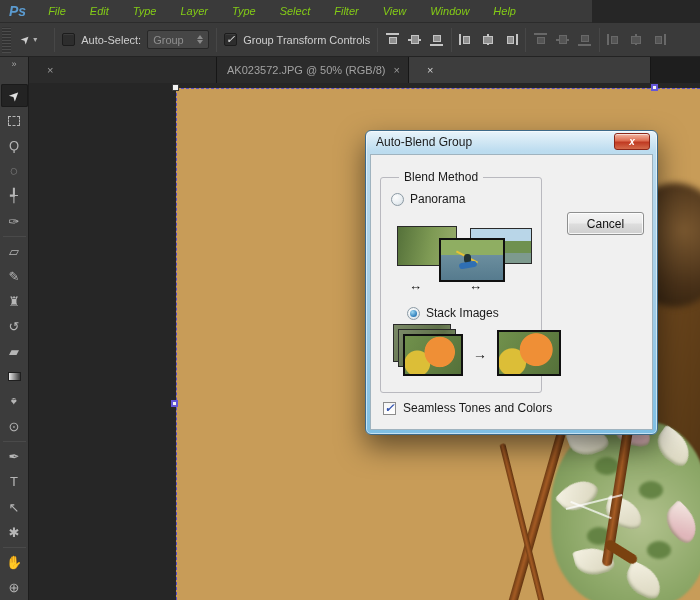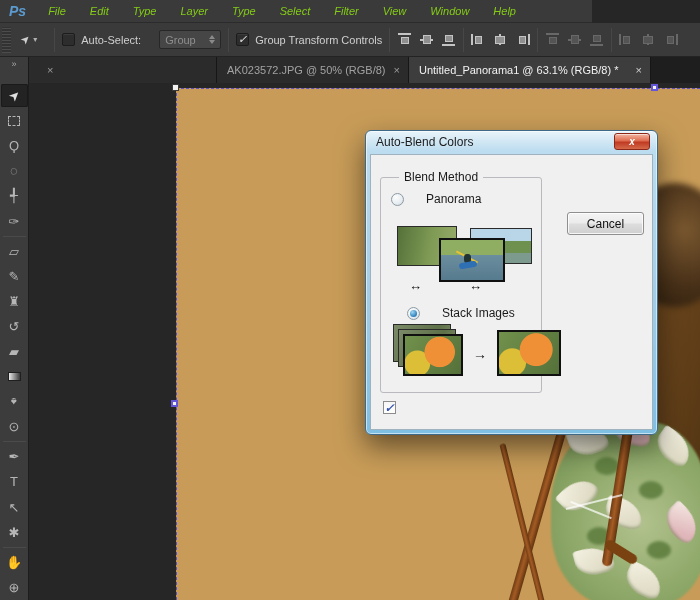--- a/index.html
+++ b/index.html
@@ -19,21 +19,21 @@
   .grip{width:9px;height:26px;margin:0 4px 0 2px;
         background:repeating-linear-gradient(0deg,#4c4c4c 0 1px,#323232 1px 3px);}
   .toolpreset{display:flex;align-items:center;gap:3px;padding:2px 6px;margin-right:4px;}
   .toolpreset .tg{display:inline-block;color:#cfcfcf;font-size:11px;transform:rotate(-45deg);}
   .caret{font-size:8px;color:#b0b0b0;}
   .sep{width:1px;height:24px;background:#2c2c2c;border-right:1px solid #474747;margin:0 7px;}
   .ob-chkrow{display:flex;align-items:center;gap:6px;}
   .ob-cb{width:13px;height:13px;background:#2d2d2d;border:1px solid #1c1c1c;border-radius:2px;
          box-shadow:inset 0 1px 0 rgba(255,255,255,.07);display:inline-flex;align-items:center;justify-content:center;
          color:#e3e3e3;font-size:11px;line-height:1;}
-  .dd{display:flex;align-items:center;justify-content:space-between;width:62px;height:19px;margin-left:12px;
+  .dd{display:flex;align-items:center;justify-content:space-between;width:62px;height:19px;margin-left:0;
       background:#464646;border:1px solid #272727;border-radius:2px;padding:0 5px;color:#8e8e8e;}
   .dd .arrs{display:flex;flex-direction:column;gap:1px;}
   .dd .arrs i{display:block;width:0;height:0;border-left:3px solid transparent;border-right:3px solid transparent;}
   .dd .arrs .up{border-bottom:4px solid #8a8a8a;}
   .dd .arrs .dn{border-top:4px solid #8a8a8a;}
   .aligngroup{display:flex;align-items:center;gap:7px;}
   .icn{position:relative;width:15px;height:13px;display:inline-block;}
   .icn i{position:absolute;display:block;background:#c4c4c4;}
   .icn i.x{background:#8f8f8f;border:1px solid #c4c4c4;}
   .v-top  .b{left:1px;right:1px;top:0;height:2px}      .v-top  .x{left:4px;top:4px;width:8px;height:7px}
@@ -96,21 +96,21 @@
   .dlg-title{position:absolute;left:0;top:0;right:0;height:23px;}
   .dlg-title-text{position:absolute;left:10px;top:4px;font-size:12px;color:#1c1c1c;}
   .dlg-close{position:absolute;top:2px;right:7px;width:36px;height:17px;border-radius:3px;
        background:linear-gradient(#f3b6a2,#dd6c50 45%,#c03a22 55%,#d46a4a);
        border:1px solid #8c2618;box-shadow:inset 0 1px 0 rgba(255,255,255,.55);
        color:#fff;font-weight:bold;font-size:10px;display:flex;align-items:center;justify-content:center;cursor:pointer;}
   .dlg-client{position:absolute;left:4px;right:4px;top:23px;bottom:4px;background:#f0f0f0;border:1px solid #9fb3bf;}
 
   .grp{position:absolute;left:9px;top:22px;width:162px;height:216px;border:1px solid #b9b9bf;border-radius:3px;}
   .grp-label{position:absolute;left:18px;top:-8px;background:#f0f0f0;padding:0 5px;font-size:12px;color:#1a1a1a;}
-  .radio-row{position:absolute;display:flex;align-items:center;gap:22px;font-size:12px;color:#1a1a1a;cursor:default;}
+  .radio-row{position:absolute;display:flex;align-items:center;gap:6px;font-size:12px;color:#1a1a1a;cursor:default;}
   .rad{position:relative;width:13px;height:13px;border-radius:50%;border:1px solid #8c9aa4;
        background:radial-gradient(circle at 35% 30%,#fdfdfd,#e7edf1 60%,#ccd5db);}
   .rad.sel::after{content:"";position:absolute;left:2px;top:2px;right:2px;bottom:2px;border-radius:50%;
        background:radial-gradient(circle at 35% 30%,#9fd8f2,#2f7fbc 70%,#1f5f96);}
 
   .pano-art{position:absolute;left:10px;top:44px;width:142px;height:72px;}
   .ph{position:absolute;border:1px solid #2a2a2a;}
   .ph-l{left:6px;top:4px;width:60px;height:40px;
         background:linear-gradient(100deg,#55713a,#7e9a54 55%,#99ad6c);}
   .ph-r{left:79px;top:6px;width:62px;height:36px;
@@ -257,21 +257,20 @@
   <div class="tabbar">
     <span class="tb-collapse">»</span>
     <span class="tab" style="width:188px">
       <span class="tclose">×</span>
     </span>
     <span class="tab" style="width:192px">
       <span>AK023572.JPG @ 50% (RGB/8)</span>
       <span class="tclose">×</span>
     </span>
     <span class="tab active" style="width:242px">
-      <span>Untitled_Panorama1 @ 63.1% (RGB/8) *</span>
       <span class="tclose">×</span>
     </span>
   </div>
 
   <div class="toolcol">
     <div class="tool sel">
         <span class="g g-rot45">➤</span>
       </div>
     <div class="tool">
         <span class="g box-marquee"></span>
@@ -359,21 +358,21 @@
     <div class="web" style="left:388px;top:412px;width:58px;transform:rotate(-14deg)"></div>
     <div class="web" style="left:392px;top:420px;width:44px;transform:rotate(22deg)"></div>
   </div>
 
   <div class="handle" style="left:172px;top:84px"></div>
   <div class="handle purple" style="left:171px;top:400px"></div>
   <div class="handle purple" style="left:651px;top:84px"></div>
 
   <div class="dlg">
     <div class="dlg-title">
-      <span class="dlg-title-text">Auto-Blend Colors</span>
+      <span class="dlg-title-text">Auto-Blend Group</span>
       <span class="dlg-close">
           <i>x</i>
         </span>
     </div>
     <div class="dlg-client">
       <div class="grp">
         <span class="grp-label">Blend Method</span>
         <label class="radio-row" style="left:10px;top:14px">
           <span class="rad"></span>
           <span>Panorama</span>
@@ -398,18 +397,19 @@
           <div class="card c2"></div>
           <div class="poppy p-front"></div>
           <span class="st-ar">→</span>
           <div class="poppy p-result"></div>
         </div>
       </div>
       <label class="chk-row">
         <span class="cbx">
             <i>✓</i>
           </span>
+        <span>Seamless Tones and Colors</span>
       </label>
       <button class="btn cancel">Cancel</button>
     </div>
   </div>
 
 </div>
 
 </body></html>

